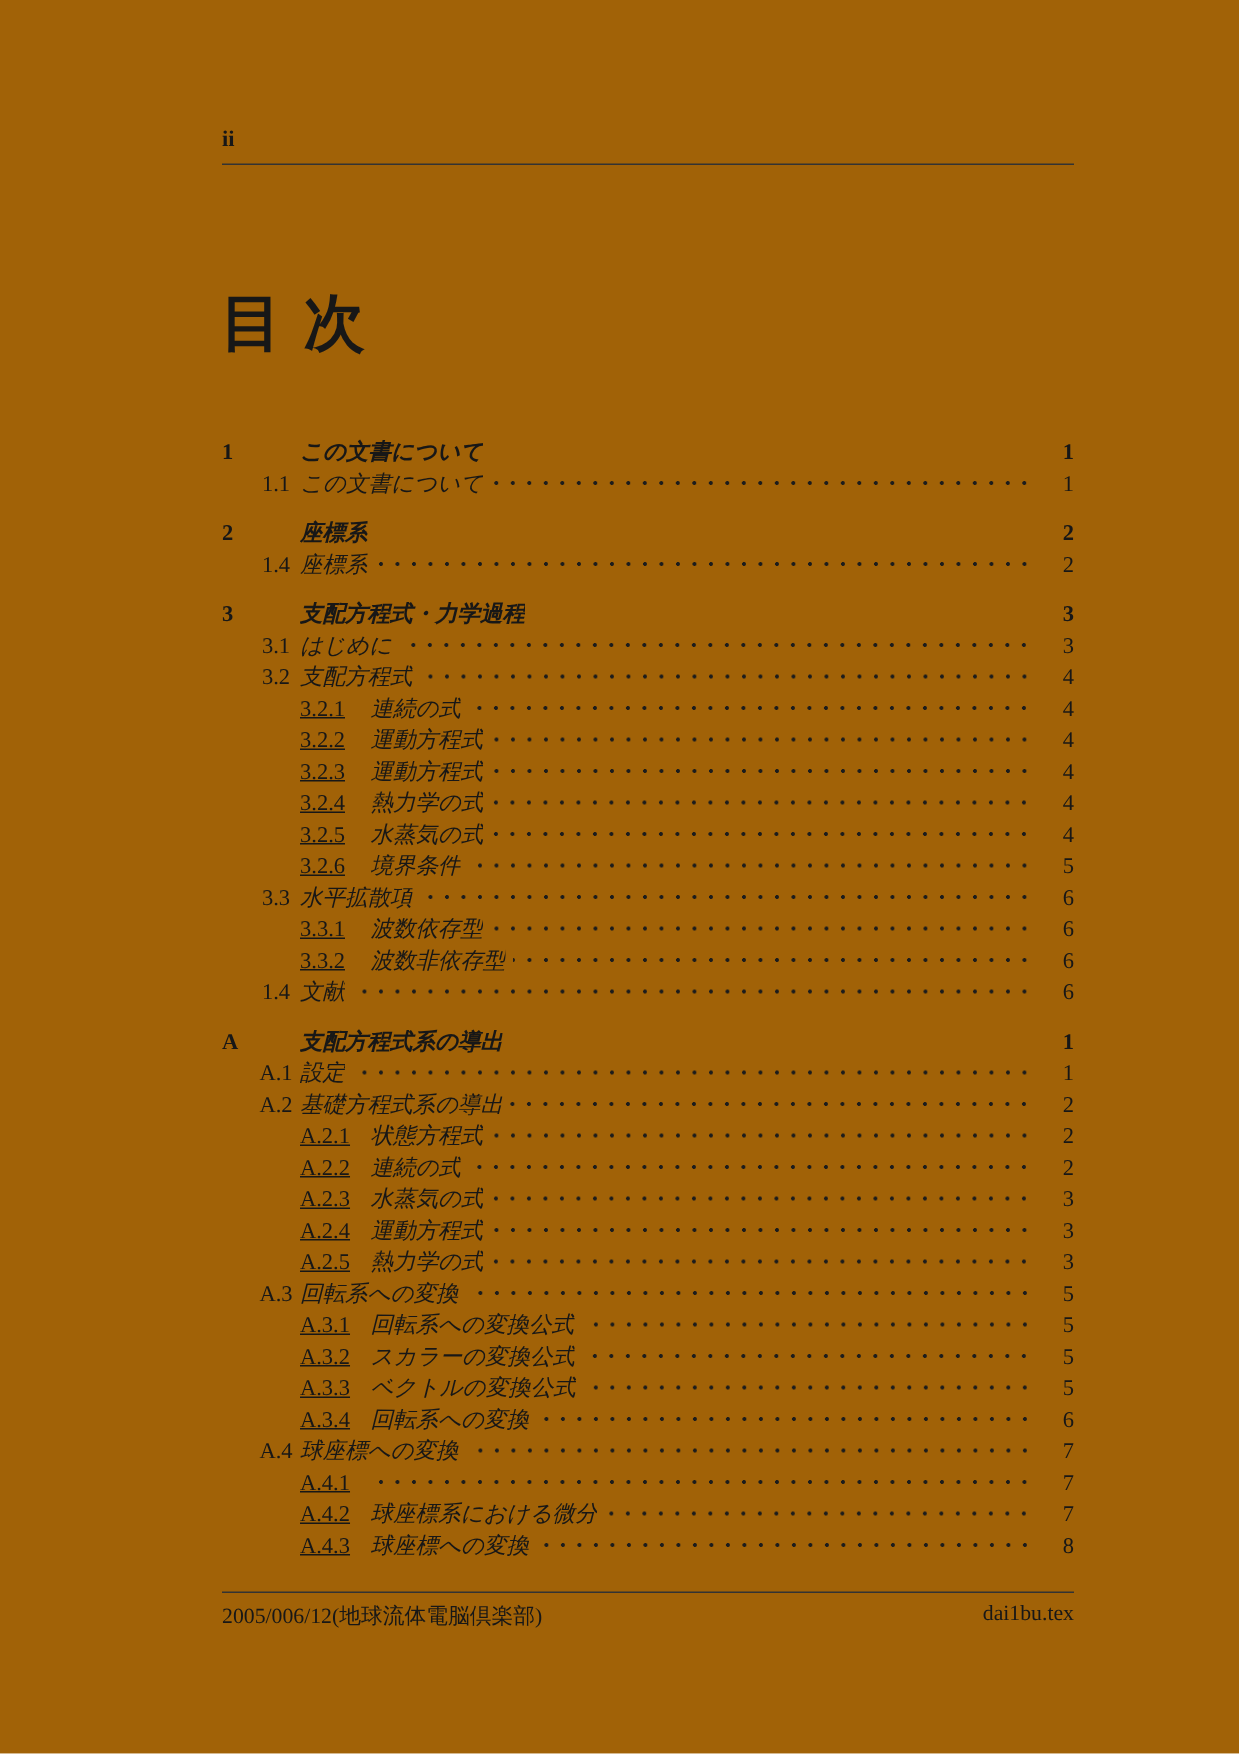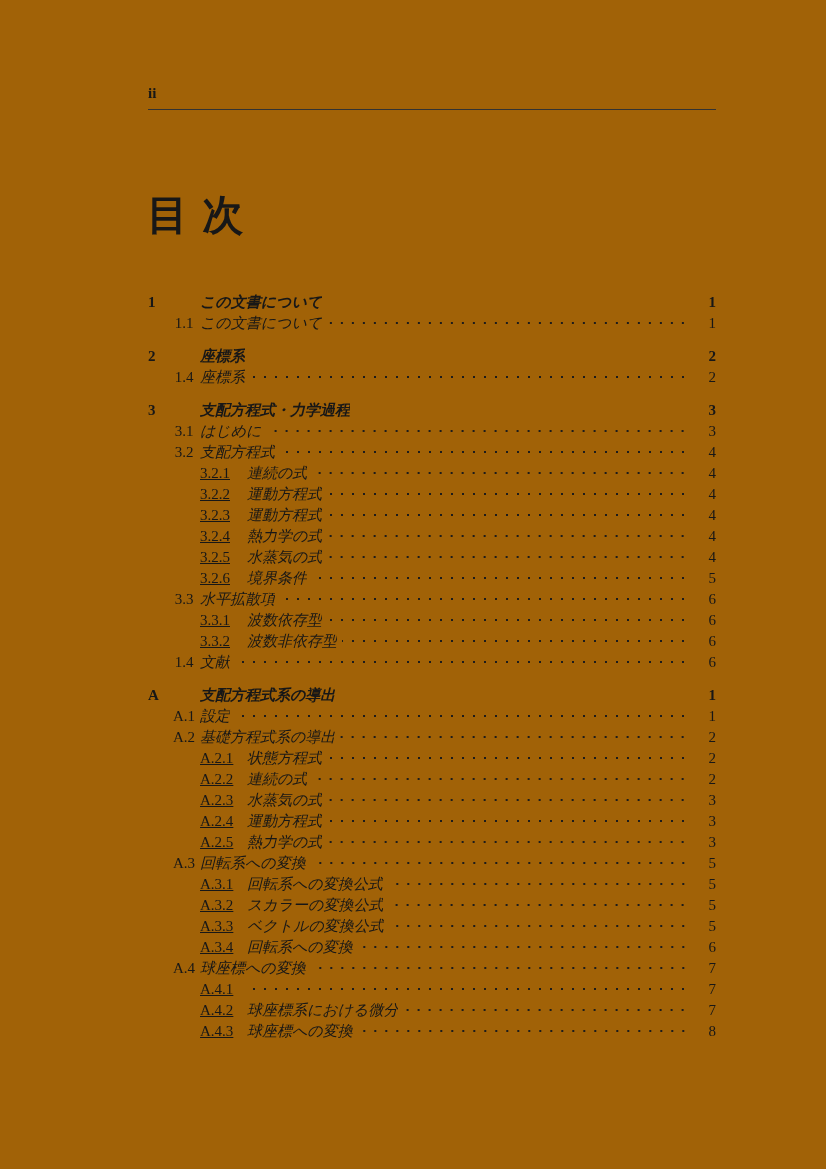--- a/index.html
+++ b/index.html
@@ -271,14 +271,18 @@
     <span class="pg">7</span>
   </div>
       <div class="toc-row subsub">
     <span class="num">A.4.3</span>
     <span class="title">球座標への変換</span>
     <span class="leader"></span>
     <span class="pg">8</span>
   </div>
     </div>
 
+  <div class="footer">
+    <span>2005/006/12(地球流体電脳倶楽部)</span>
+    <span>dai1bu.tex</span>
+  </div>
 
 </div>
 
 </body></html>

